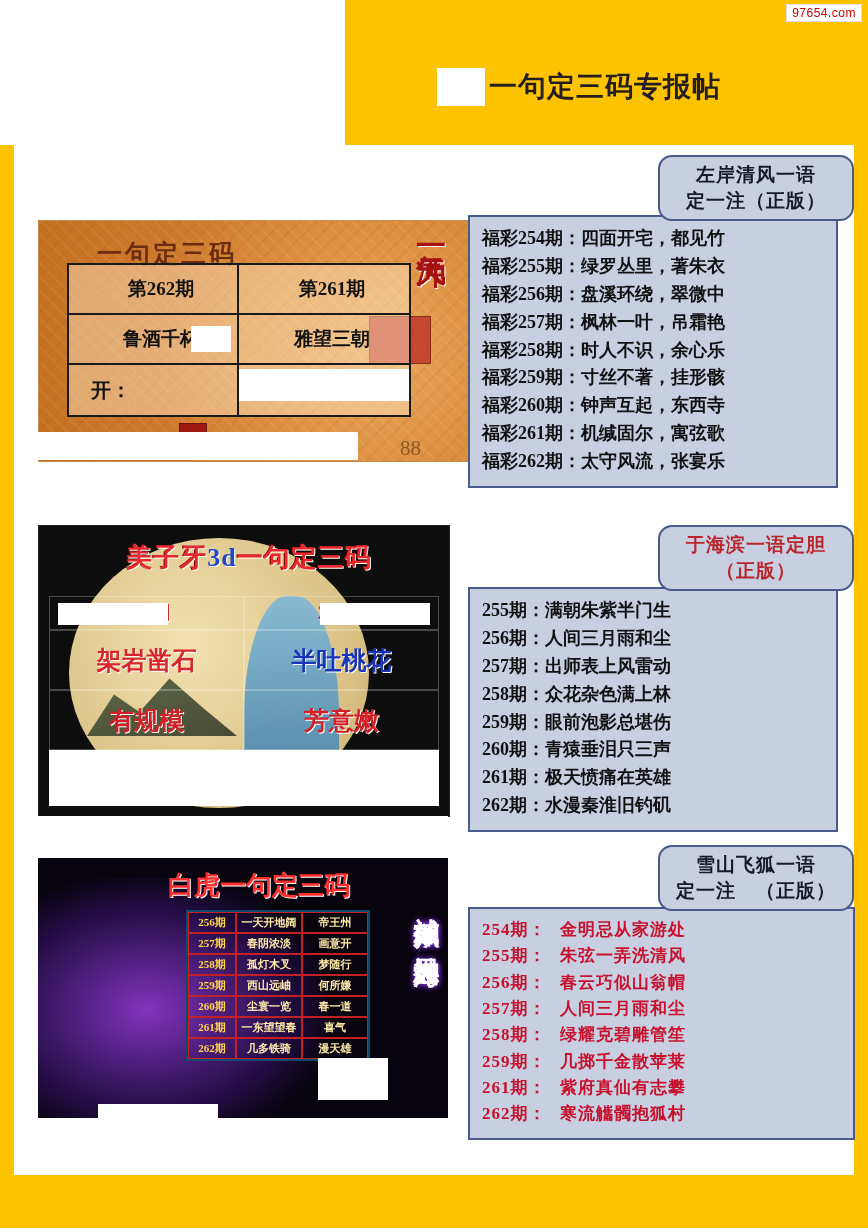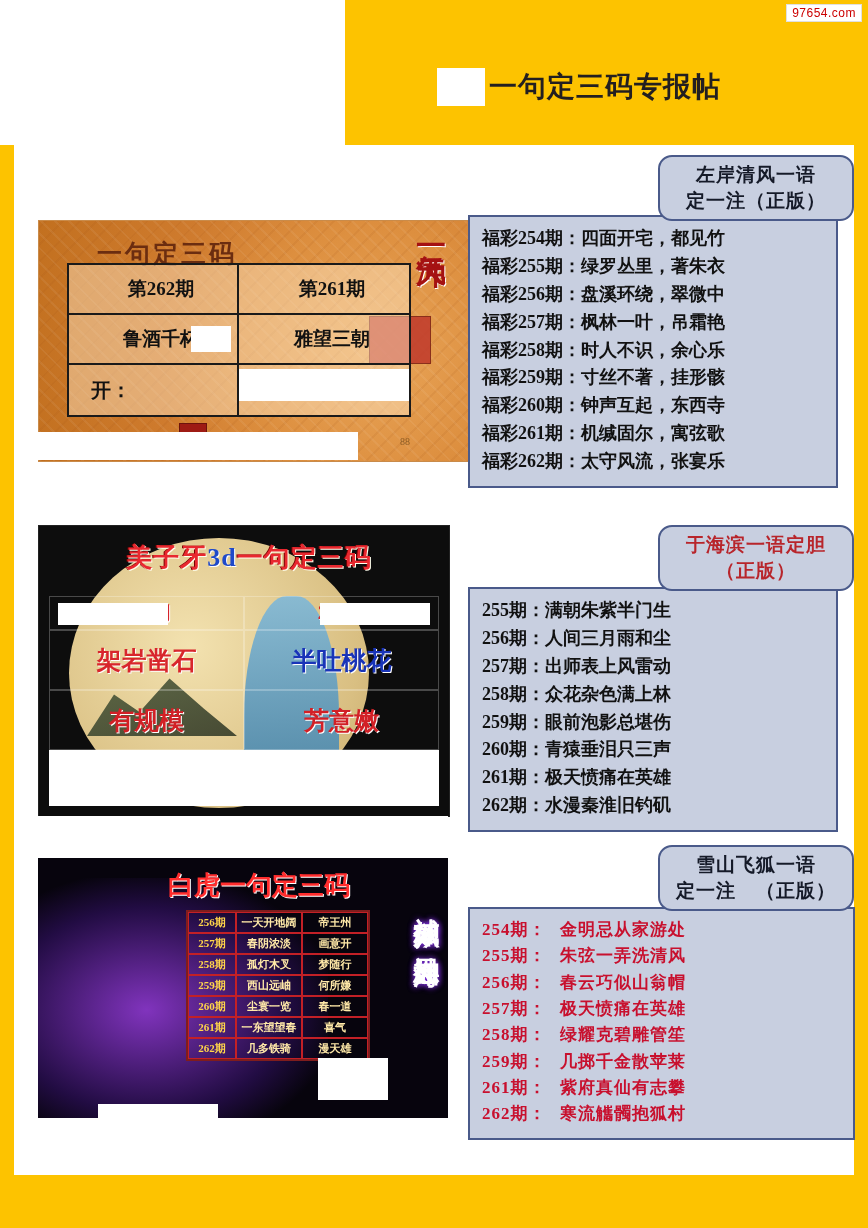--- a/index.html
+++ b/index.html
@@ -99,21 +99,21 @@
   .grid1 .open {
     justify-content:flex-start; padding-left:22px; font-size:20px;
   }
   .grid1 .wideblank {
     position:absolute; left:0; top:4px; width:100%; height:32px; background:#fff;
   }
   .img1-bottomwhite {
     position:absolute; left:38px; top:432px; width:320px; height:28px; background:#fff;
   }
   .img1-num {
-    position:absolute; left:400px; top:436px; font-size:10px; color:#8a5a22;
+    position:absolute; left:400px; top:436px; font-size:21px; color:#8a5a22;
   }
 
   
   .img2 {
     position:absolute; left:38px; top:525px; width:410px; height:290px;
     background:#0d0d0d;
     overflow:hidden;
     border:1px solid #222;
   }
   .img2 .circle {
@@ -182,21 +182,21 @@
   }
   .img3 .vright {
     position:absolute; right:4px; top:38px;
     writing-mode:vertical-rl; text-orientation:upright;
     font-size:26px; font-weight:bold; color:#ffffff;
     text-shadow:0 0 6px #7c2fd8; letter-spacing:2px;
   }
   .img3 .table {
     position:absolute; left:148px; top:52px; width:180px;
     display:grid; grid-template-columns:48px 1fr 1fr;
-    border:2px solid #7f1d1d;
+    border:2px solid #0c4a6e;
   }
   .img3 .table div {
     border:1px solid #c32026; font-size:11px; color:#ffe9a8;
     text-align:center; padding:2px 0; font-weight:bold;
   }
   .img3 .table .p { color:#ffd54a; }
   .img3 .whitebox {
     position:absolute; left:280px; bottom:18px; width:70px; height:42px; background:#fff;
   }
   .img3 .whitebox2 {
@@ -409,21 +409,21 @@
     <div class="row p3line">
         <span class="pnum">255期：</span>
         <span class="txt">朱弦一弄洗清风</span>
       </div>
     <div class="row p3line">
         <span class="pnum">256期：</span>
         <span class="txt">春云巧似山翁帽</span>
       </div>
     <div class="row p3line">
         <span class="pnum">257期：</span>
-        <span class="txt">极天愤痛在英雄</span>
+        <span class="txt">人间三月雨和尘</span>
       </div>
     <div class="row p3line">
         <span class="pnum">258期：</span>
         <span class="txt">绿耀克碧雕管笙</span>
       </div>
     <div class="row p3line">
         <span class="pnum">259期：</span>
         <span class="txt">几掷千金散苹莱</span>
       </div>
     <div class="row p3line">

